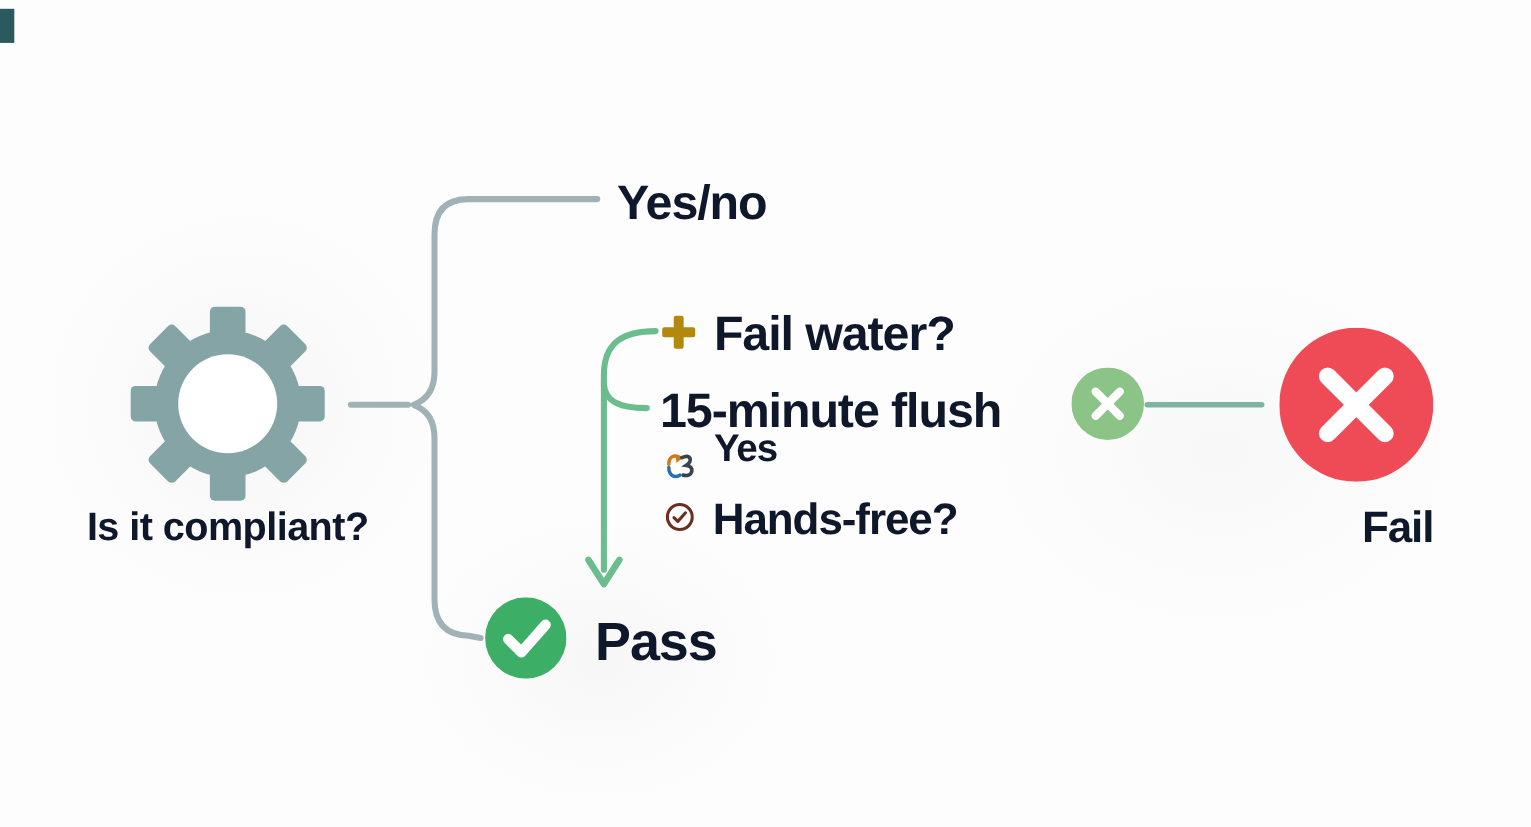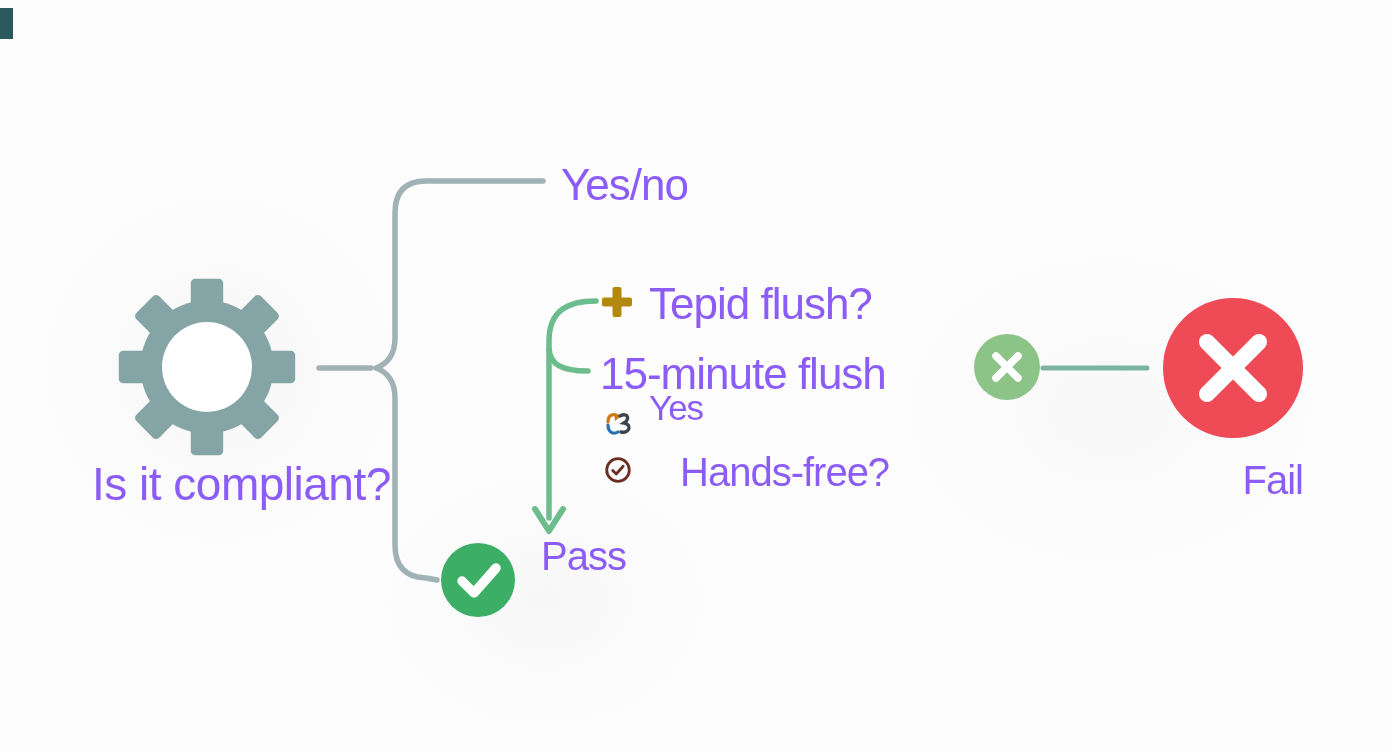--- a/index.html
+++ b/index.html
@@ -11,34 +11,34 @@
     font-family:"Liberation Sans", sans-serif;
   }
   .blob{position:absolute;border-radius:50%;pointer-events:none;}
   .blob1{left:40px;top:190px;width:360px;height:360px;background:radial-gradient(closest-side,rgba(180,185,180,0.10),rgba(255,255,255,0));}
   .blob2{left:900px;top:250px;width:420px;height:320px;background:radial-gradient(closest-side,rgba(185,185,190,0.08),rgba(255,255,255,0));}
   .blob3{left:380px;top:470px;width:330px;height:260px;background:radial-gradient(closest-side,rgba(180,185,180,0.09),rgba(255,255,255,0));}
 
   .abs{position:absolute;}
   .lbl{
     position:absolute;
-    color:#8b5cf6;
-    font-weight:400;
+    color:#0f172a;
+    font-weight:700;
     letter-spacing:-1px;
     line-height:1;
     white-space:nowrap;
   }
   .lbl-yesno   {left:561px; top:163px; font-size:44px;}
   .lbl-tepid   {left:649px; top:282px; font-size:44px;}
   .lbl-flush   {left:600px; top:352px; font-size:44px;}
   .lbl-yes     {left:649px; top:390px; font-size:35px;}
-  .lbl-hands   {left:648px; top:452px; font-size:40px;margin-left:32px;}
-  .lbl-pass    {left:541px; top:536px; font-size:40px;}
+  .lbl-hands   {left:648px; top:452px; font-size:40px;}
+  .lbl-pass    {left:541px; top:560px; font-size:49px;}
   .lbl-fail    {left:1163px;top:460px; font-size:40px; width:140px; text-align:right;}
-  .lbl-root    {left:92px;  top:461px; font-size:46px; letter-spacing:-0.5px;text-align:center;}
+  .lbl-root    {left:79px;  top:461px; font-size:36px; letter-spacing:-0.5px;text-align:center;}
 
   .corner-artifact{left:0;top:8px;width:13px;height:31px;background:#2a5a5e;}
 
   .circle{position:absolute;border-radius:50%;display:flex;align-items:center;justify-content:center;}
   .pass-circle {left:441px; top:543px; width:74px; height:74px;}
   .greenx-circle{left:974px; top:334px; width:66px; height:66px;}
   .fail-circle {left:1163px;top:298px; width:140px;height:140px;}
 
   .bullet{position:absolute;}
   .bullet-plus {left:600px; top:285px;}
@@ -105,21 +105,21 @@
   <div class="lbl lbl-root">Is it compliant?</div>
 
   <div class="lbl lbl-yesno">Yes/no</div>
 
   <svg class="bullet bullet-plus" width="34" height="34" viewBox="0 0 34 34">
     <g fill="#b3880f">
       <rect x="2" y="12.5" width="30" height="9" rx="2"></rect>
       <rect x="12.5" y="2" width="9" height="30" rx="2"></rect>
     </g>
   </svg>
-  <div class="lbl lbl-tepid">Tepid flush?</div>
+  <div class="lbl lbl-tepid">Fail water?</div>
 
   <div class="lbl lbl-flush">15-minute flush</div>
 
   <svg class="bullet bullet-swap" width="30" height="28" viewBox="0 0 30 28" fill="none">
     <path d="M4 12 C4 5 9 3 14 6" stroke-width="3.2" stroke-linecap="round" stroke="#d07818"></path>
     <path d="M10 3 L17 6 L11 11 Z" fill="#d07818"></path>
     <path d="M4 15 C4 22 9 25 14 22" stroke-width="3.2" stroke-linecap="round" stroke="#2b6fb3"></path>
     <path d="M16 6 C24 2 26 9 20 13 C28 14 26 24 17 22" stroke-width="3.4" stroke-linecap="round" stroke="#3a444e"></path>
   </svg>
   <div class="lbl lbl-yes">Yes</div>

